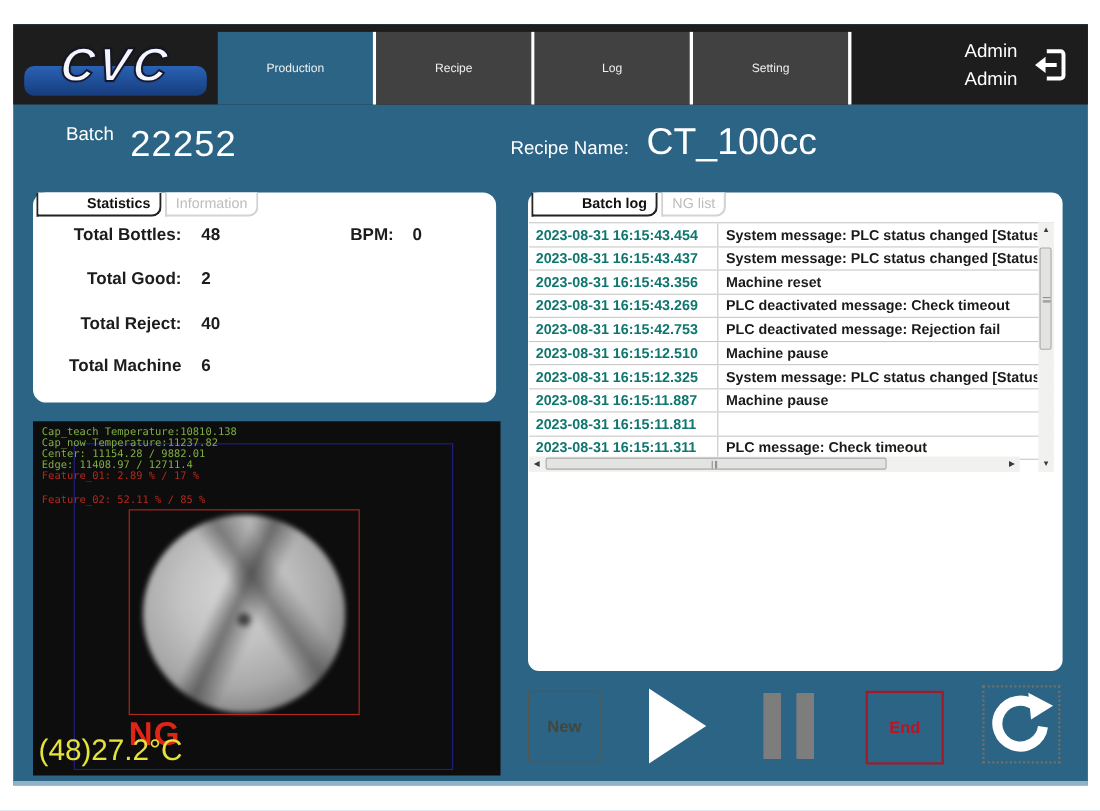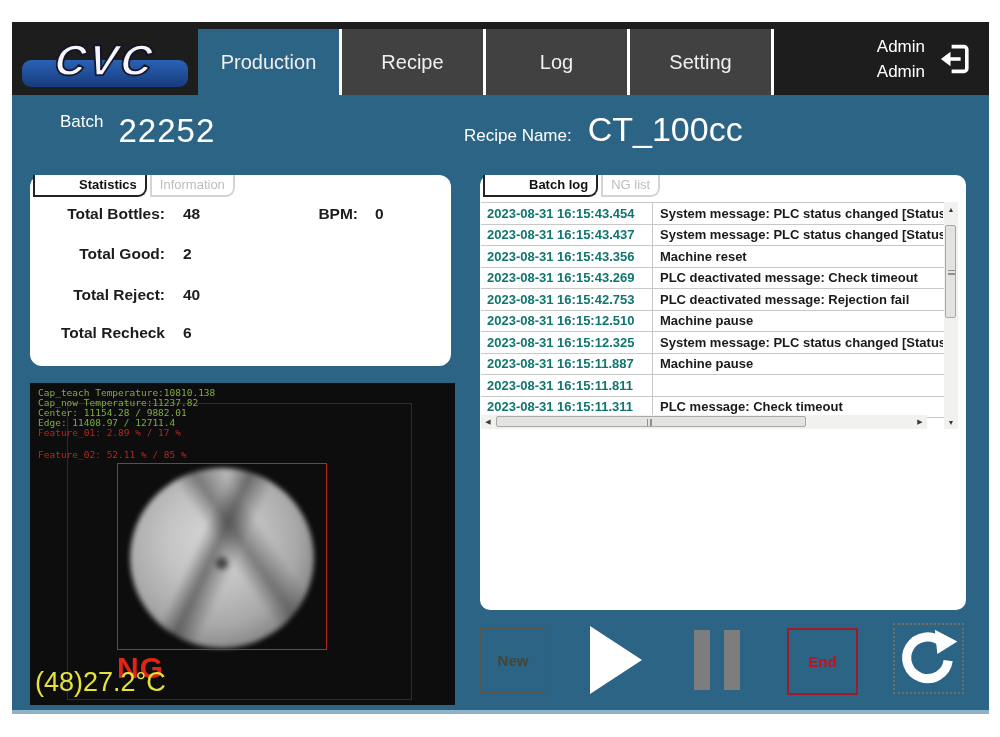--- a/index.html
+++ b/index.html
@@ -12,21 +12,21 @@
   .topbar { position:absolute; left:0; top:0; width:977px; height:73px; background:#1d1d1d; display:flex; }
   .logo-box { width:186px; height:73px; position:relative; flex:0 0 auto; }
   .logo-bar { position:absolute; left:10px; top:38px; width:166px; height:27px; border-radius:9px;
               background:linear-gradient(#2a62b5, #163c7c); }
   .logo-text { position:absolute; left:0; top:14px; width:186px; text-align:center;
                font-size:43px; font-weight:bold; font-style:italic; color:#f4f6fb;
                letter-spacing:3px; -webkit-text-stroke:1.6px #14142a;
                text-shadow:0 0 2px #0a0a18; transform:skewX(-6deg); }
   .tabs { display:flex; margin-top:7px; height:66px; }
   .tab { width:144px; height:66px; display:flex; align-items:center; justify-content:center;
-         font-size:20px; color:#efefef; background:#414141; border-right:3px solid #ffffff; cursor:default; }
+         font-size:11px; color:#efefef; background:#414141; border-right:3px solid #ffffff; cursor:default; }
   .tab.active { background:#2c6485; }
   .user-box { margin-left:auto; display:flex; align-items:center; gap:12px; padding-right:16px; }
   .user-names { text-align:right; color:#fff; font-size:17px; line-height:25px; }
 
   
   .batch-group { position:absolute; left:48px; top:90px; display:flex; align-items:flex-start; color:#fff; }
   .batch-label { font-size:17px; }
   .batch-value { font-size:33px; margin-left:15px; letter-spacing:1px; }
   .recipe-group { position:absolute; left:452px; top:88px; display:flex; align-items:baseline; color:#fff; }
   .recipe-label { font-size:17px; }
@@ -175,21 +175,21 @@
       </div>
       <div class="stat-row r1">
         <span class="slabel">Total Good:</span>
         <span class="svalue">2</span>
       </div>
       <div class="stat-row r2">
         <span class="slabel">Total Reject:</span>
         <span class="svalue">40</span>
       </div>
       <div class="stat-row r3">
-        <span class="slabel">Total Recheck</span>
+        <span class="slabel">Total Machine</span>
         <span class="svalue">6</span>
       </div>
     </div>
 
     <div class="cam-panel">
       <div class="blue-rect"></div>
       <div class="cap-circle"></div>
       <div class="red-rect"></div>
       <div class="cam-line cl0 cg">Cap_teach Temperature:10810.138</div>
       <div class="cam-line cl1 cg">Cap_now Temperature:11237.82</div>

